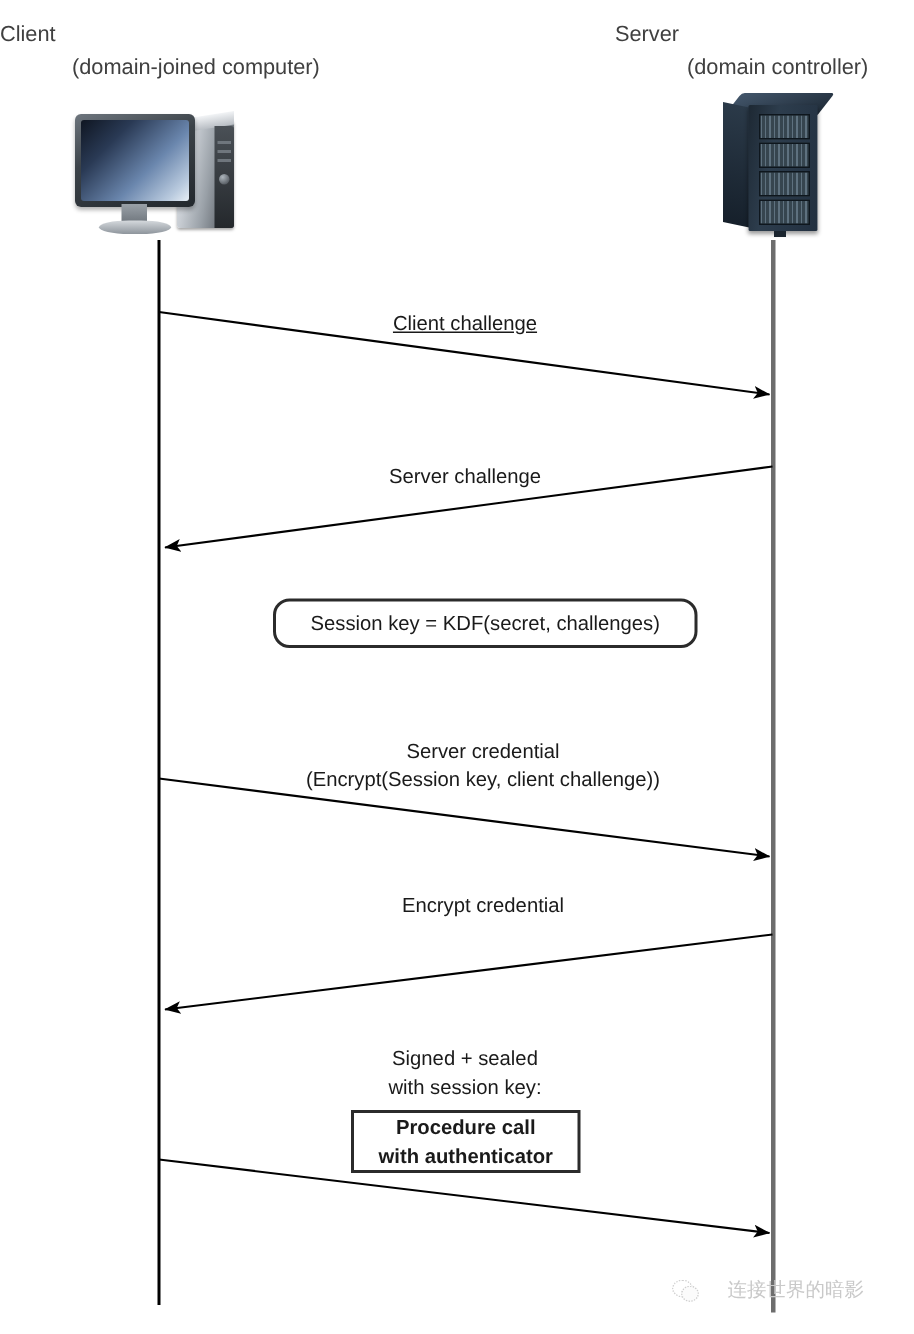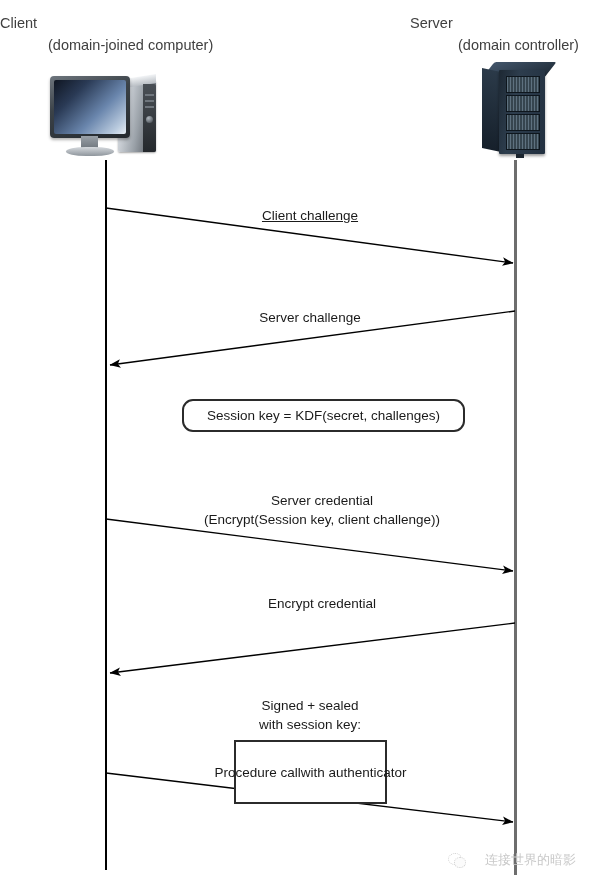--- a/index.html
+++ b/index.html
@@ -283,21 +283,21 @@
 
   <div class="msg-label" style="left:210px; top:696px; width:200px;">
     <div>Signed + sealed</div>
     <div>with session key:</div>
   </div>
 
   <div class="note-box" style="left:182px; top:399px; width:283px; height:33px;border-radius:11px;">
     <span>Session key = KDF(secret, challenges)</span>
   </div>
 
-  <div class="note-box" style="left:234px; top:740px; width:153px; height:64px; ">
+  <div class="note-box" style="left:234px; top:740px; width:153px; height:42px; flex-direction:column;font-weight:bold;">
     <span>Procedure call</span>
     <span>with authenticator</span>
   </div>
 
   <div class="watermark" style="left:448px; top:851px;">
     <span class="wm-icon">
       <span class="b1"></span>
       <span class="b2"></span>
     </span>
     <span>连接世界的暗影</span>

